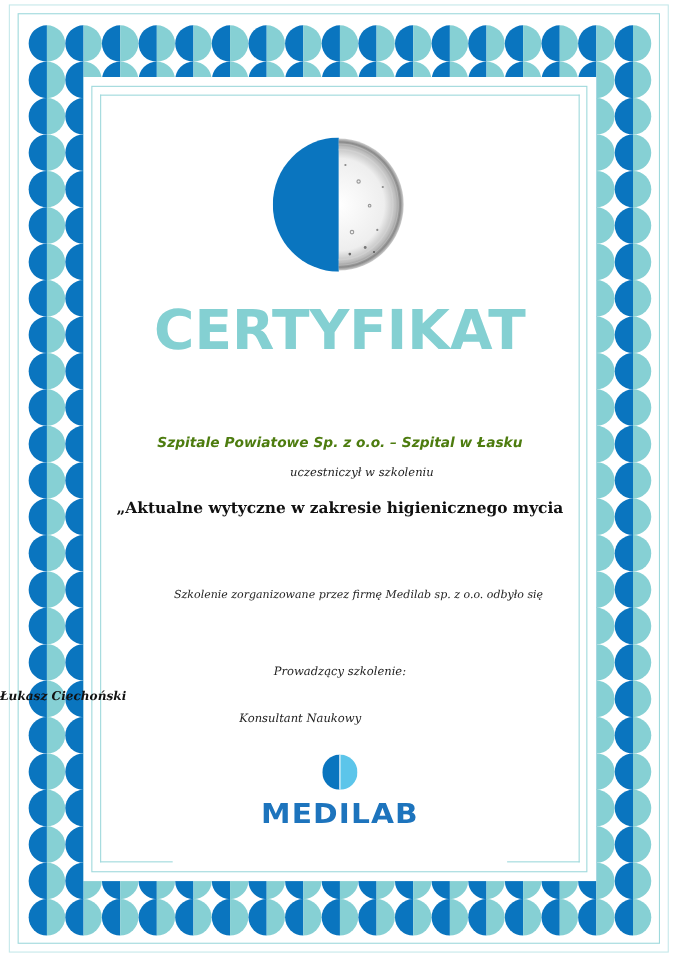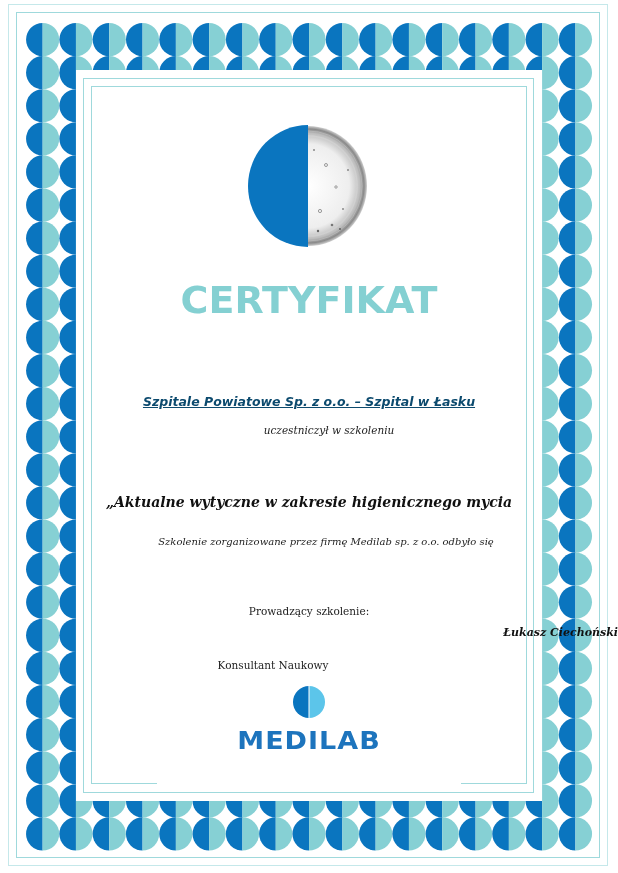--- a/index.html
+++ b/index.html
@@ -9,36 +9,36 @@
   #pattern { position: absolute; left: 0; top: 0; }
   .panel { position: absolute; left: 76px; top: 70px; width: 466px; height: 731px; background: #ffffff; }
   .inner-line-1 { position: absolute; left: 83px; top: 78px; width: 451px; height: 715px; border: 1px solid #9fd9dc; box-sizing: border-box; }
   .inner-line-2 { position: absolute; left: 91px; top: 86px; width: 436px; height: 698px; border-left: 1px solid #9fd9dc; border-right: 1px solid #9fd9dc; border-top: 1px solid #9fd9dc; box-sizing: border-box; }
   .inner-bottom-left { position: absolute; left: 91px; top: 783px; width: 66px; height: 1px; background: #9fd9dc; }
   .inner-bottom-right { position: absolute; left: 461px; top: 783px; width: 66px; height: 1px; background: #9fd9dc; }
 
   .emblem { position: absolute; left: 248px; top: 125px; width: 120px; height: 122px; }
 
   .title { position: absolute; left: 0; width: 618px; top: 268px; text-align: center;
-           font-family: "DejaVu Sans", sans-serif; font-weight: bold; font-size: 38px; letter-spacing: 0px;
+           font-family: "DejaVu Sans", sans-serif; font-weight: bold; font-size: 50px; letter-spacing: 0px;
            line-height: 64px; }
   .org { position: absolute; left: 0; width: 618px; top: 394px; text-align: center;
-         font-family: "DejaVu Sans", sans-serif; font-style: italic; font-weight: bold; font-size: 12.5px; color: #0c4a6e; text-decoration: underline; }
+         font-family: "DejaVu Sans", sans-serif; font-style: italic; font-weight: bold; font-size: 12.5px; color: #4d7c0f; }
   .participated { position: absolute; left: 0; width: 618px; top: 424px; text-align: center;
          font-family: "DejaVu Serif", serif; font-style: italic; font-size: 10.5px; color: #222; padding-left: 20px; }
   .course { position: absolute; left: 0; width: 618px; top: 452px; text-align: center;
-         font-family: "DejaVu Serif", serif; font-style: italic; font-weight: bold; font-size: 14px; line-height: 20px; color: #111; margin-top: 40px; }
+         font-family: "DejaVu Serif", serif; font-weight: bold; font-size: 14px; line-height: 20px; color: #111; }
   .organized { position: absolute; left: 17px; width: 618px; top: 534px; text-align: center;
          font-family: "DejaVu Serif", serif; font-style: italic; font-size: 10px; line-height: 16px; color: #222; }
   .lead-label { position: absolute; left: 0; width: 618px; top: 605px; text-align: center;
-         font-family: "DejaVu Serif", serif; font-size: 10.5px; color: #222; }
-  .lead-name { position: absolute; left: 0; width: 618px; top: 626px; text-align: right;
+         font-family: "DejaVu Serif", serif; font-style: italic; font-size: 10.5px; color: #222; }
+  .lead-name { position: absolute; left: 0; width: 618px; top: 626px; text-align: left;
          font-family: "DejaVu Serif", serif; font-style: italic; font-weight: bold; font-size: 11px; color: #111; }
   .lead-role { position: absolute; left: 0; width: 546px; top: 647px; text-align: center;
-         font-family: "DejaVu Serif", serif; font-size: 10.5px; color: #222; margin-top: 12px; }
+         font-family: "DejaVu Serif", serif; font-style: italic; font-size: 10.5px; color: #222; }
 
   .logo-circle { position: absolute; left: 293px; top: 686px; width: 32px; height: 32px; }
   .logo-text { position: absolute; left: 0; width: 618px; top: 726px; text-align: center;
          font-family: "DejaVu Sans", sans-serif; font-weight: bold; font-size: 27px; letter-spacing: 1px; line-height: 30px;
          transform: scaleY(0.92); }
 </style>
 </head>
 <body>
 
 <div class="outer-line-1"></div>

